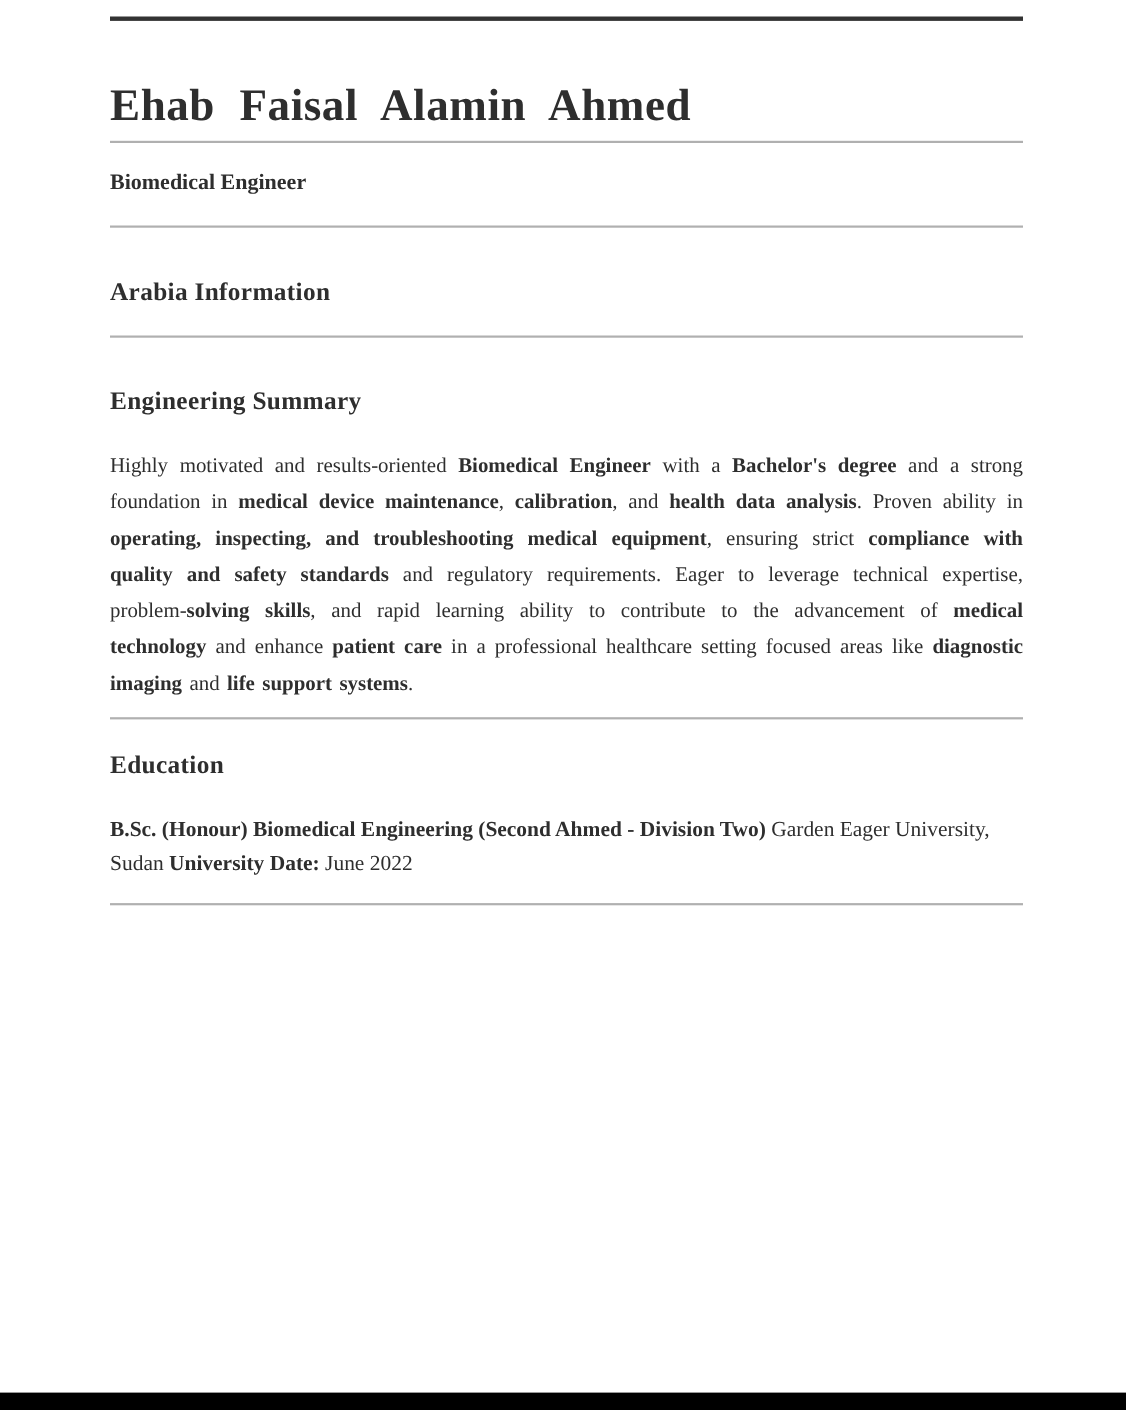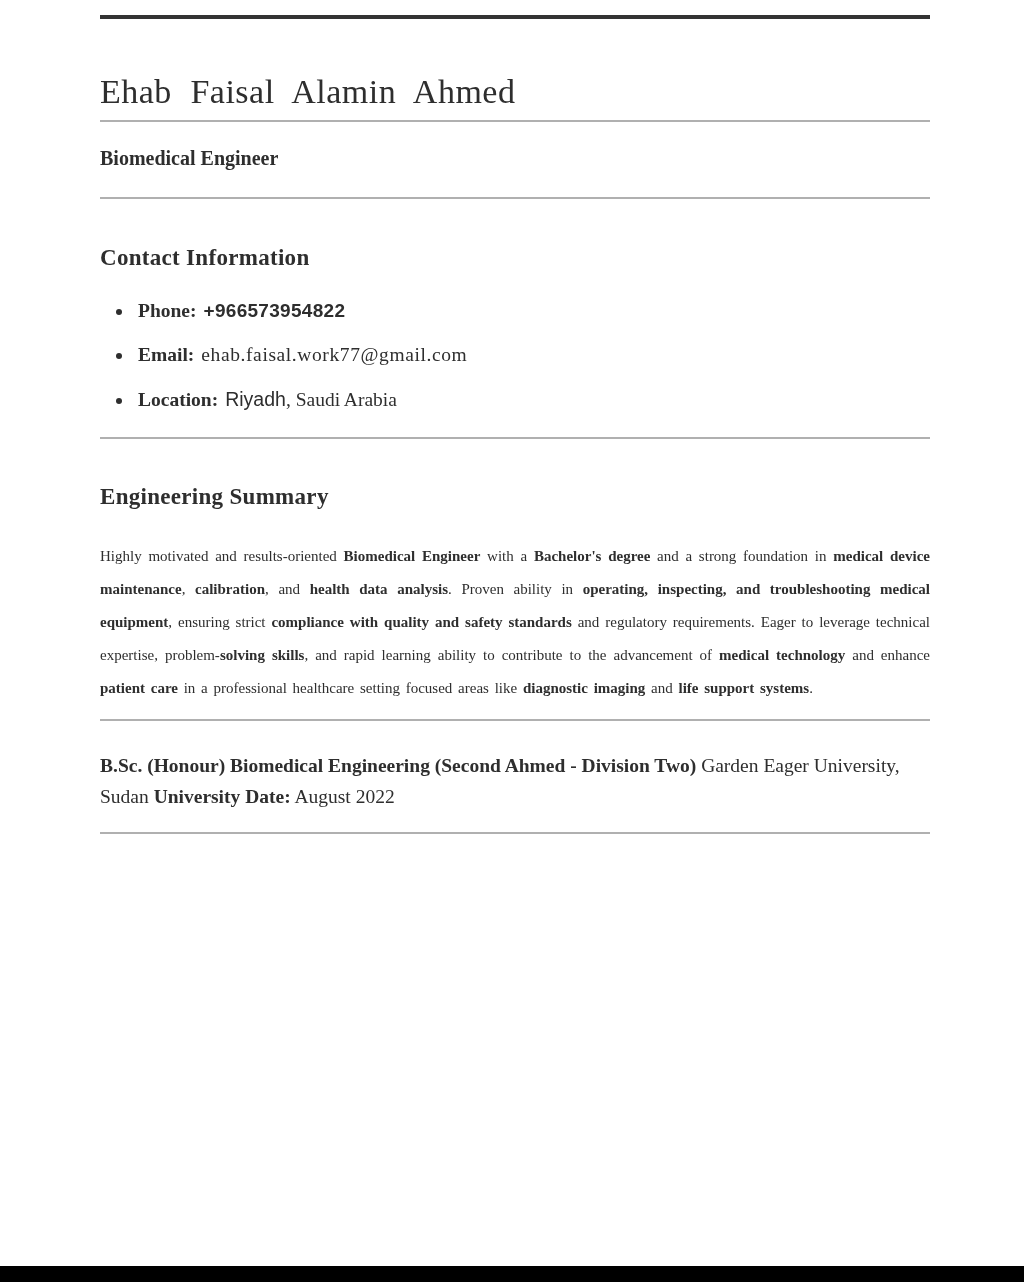--- a/index.html
+++ b/index.html
@@ -22,22 +22,22 @@
     height:4px;
     background:var(--top_bar, #333333);
   }
   .rule {
     height:2px;
     background:var(--rule, #b0b0b0);
     border:none;
   }
   h1.name {
     margin-top:54px;
-    font-size:34px;
-    font-weight:normal;
+    font-size:41px;
+    font-weight:bold;
     line-height:1.1;
     word-spacing:0.28em;
     letter-spacing:0.5px;
   }
   .rule-1 { margin-top:10px; }
   h2.subtitle {
     margin-top:24px;
     font-size:20px;
     font-weight:bold;
     line-height:1.2;
@@ -71,21 +71,21 @@
   }
   .email-value { letter-spacing:0.6px; }
   .city-value {
     font-family:"Liberation Sans", sans-serif;
     font-size:19.5px;
   }
   .rule-3 { margin-top:25px; }
   .summary-heading { margin-top:44px; }
   p.summary-text {
     margin-top:29px;
-    font-size:15px;
+    font-size:19px;
     line-height:33px;
     text-align:justify;
     word-spacing:2px;
   }
   .rule-4 { margin-top:14px; }
   .education-heading { margin-top:28px; }
   p.education-text {
     margin-top:29px;
     font-size:19.5px;
     line-height:31px;
@@ -108,42 +108,32 @@
   <div class="topbar"></div>
 
   <h1 class="name">Ehab Faisal Alamin Ahmed</h1>
 
   <div class="rule rule-1"></div>
 
   <h2 class="subtitle">Biomedical Engineer</h2>
 
   <div class="rule rule-2"></div>
 
-  <h3 class="section-heading contact-heading">Contact Information</h3>
+  <h3 class="section-heading contact-heading">Arabia Information</h3>
 
-  <ul class="contact-list">
-    <li>
-      <span class="contact-label">Phone:</span><span class="phone-value">+966573954822</span>
-    </li>
-    <li>
-      <span class="contact-label">Email:</span><span class="email-value">ehab.faisal.work77@gmail.com</span>
-    </li>
-    <li>
-      <span class="contact-label">Location:</span><span class="city-value">Riyadh</span><span>, Saudi Arabia</span>
-    </li>
-  </ul>
 
   <div class="rule rule-3"></div>
 
   <h3 class="section-heading summary-heading">Engineering Summary</h3>
 
   <p class="summary-text"><span>Highly motivated and results-oriented </span><strong>Biomedical Engineer</strong><span> with a </span><strong>Bachelor's degree</strong><span> and a strong foundation in </span><strong>medical device maintenance</strong><span>, </span><strong>calibration</strong><span>, and </span><strong>health data analysis</strong><span>. Proven ability in </span><strong>operating, inspecting, and troubleshooting medical equipment</strong><span>, ensuring strict </span><strong>compliance with quality and safety standards</strong><span> and regulatory requirements. Eager to leverage technical expertise, problem-</span><strong>solving skills</strong><span>, and rapid learning ability to contribute to the advancement of </span><strong>medical technology</strong><span> and enhance </span><strong>patient care</strong><span> in a professional healthcare setting focused areas like </span><strong>diagnostic imaging</strong><span> and </span><strong>life support systems</strong><span>.</span></p>
 
   <div class="rule rule-4"></div>
 
+  <h3 class="section-heading education-heading">Education</h3>
 
-  <p class="education-text"><strong>B.Sc. (Honour) Biomedical Engineering (Second Ahmed - Division Two)</strong><span> Garden Eager University, Sudan </span><strong>University Date:</strong><span> August 2022</span></p>
+  <p class="education-text"><strong>B.Sc. (Honour) Biomedical Engineering (Second Ahmed - Division Two)</strong><span> Garden Eager University, Sudan </span><strong>University Date:</strong><span> June 2022</span></p>
 
   <div class="rule rule-5"></div>
 
 </div>
 
 <div class="bottombar"></div>
 
 </body></html>

